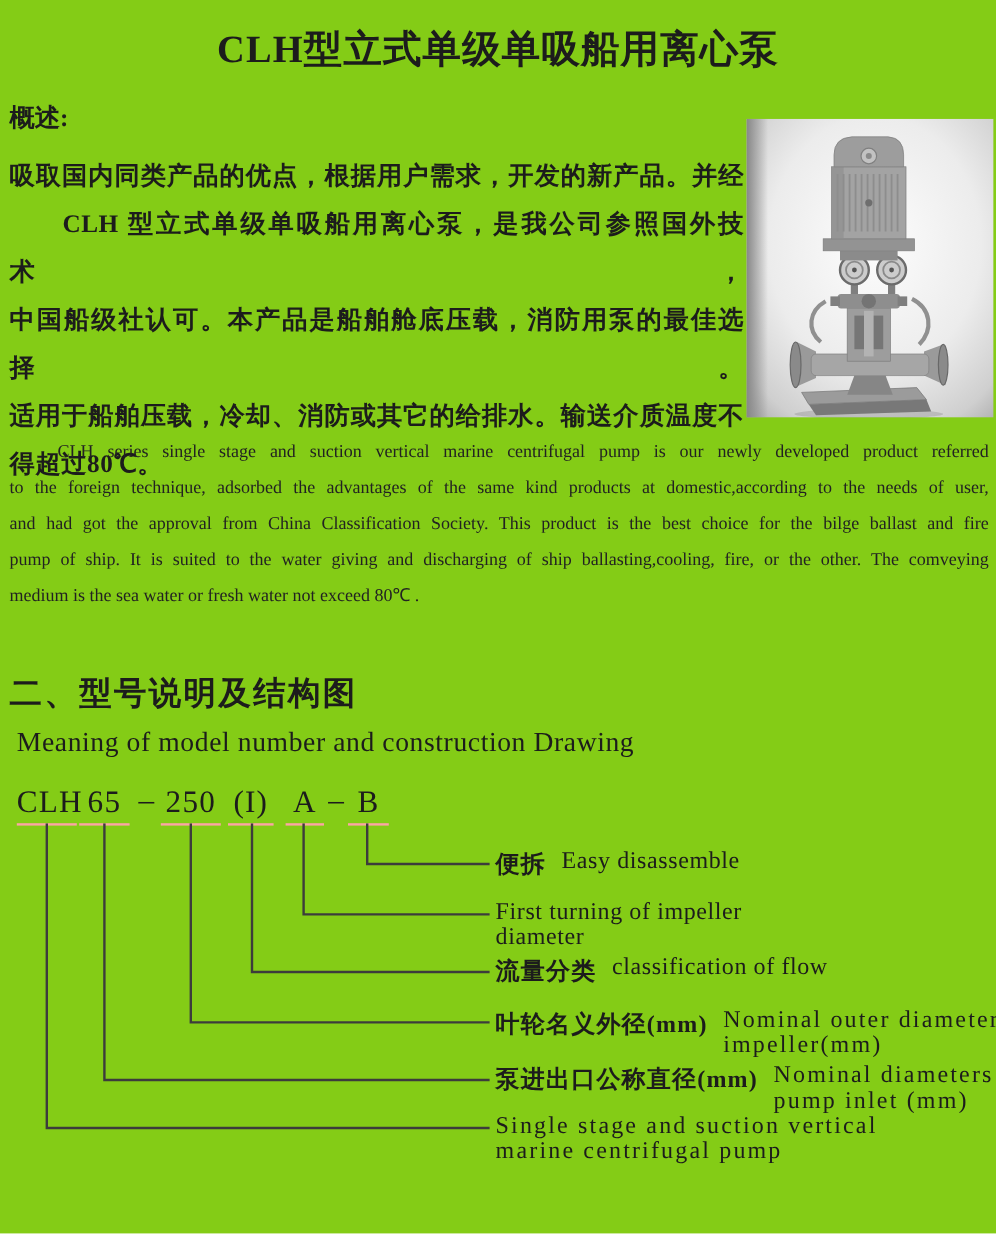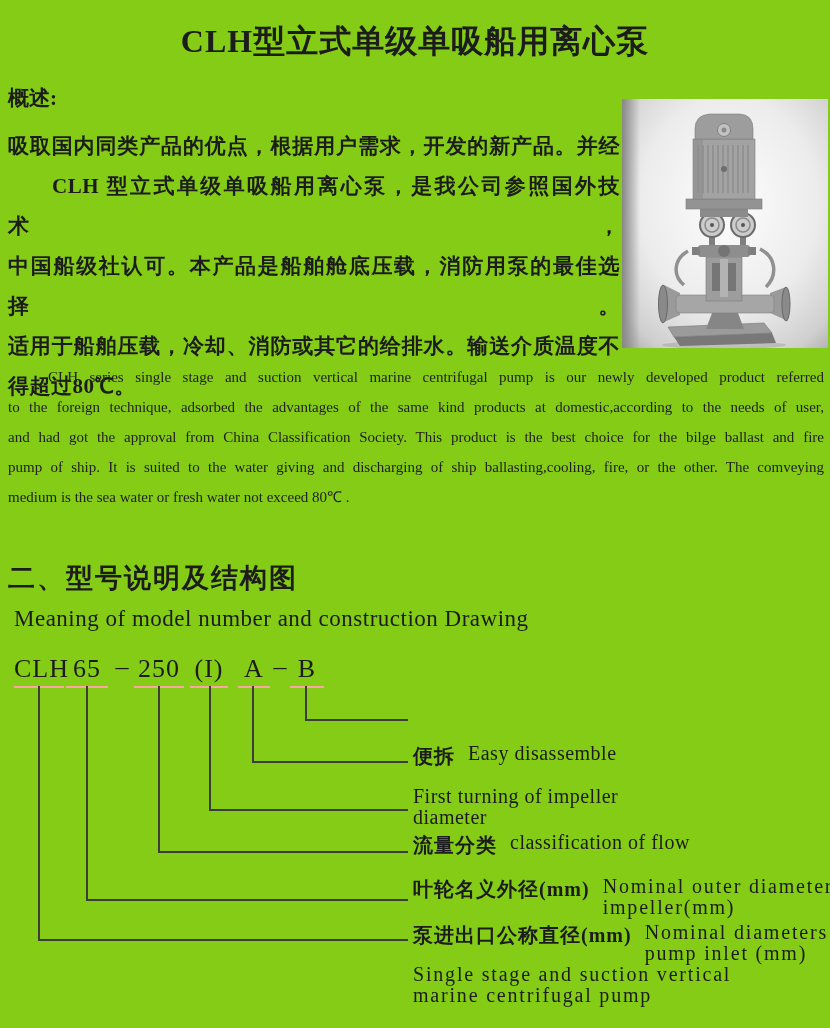--- a/index.html
+++ b/index.html
@@ -45,21 +45,21 @@
   #seg-65{left:66px;width:42px;}
   #dash1{left:110px;width:24px;}
   #seg-250{left:134px;width:50px;}
   #seg-i{left:190px;width:38px;}
   #seg-a{left:238px;width:32px;}
   #dash2{left:268px;width:24px;}
   #seg-b{left:290px;width:34px;}
   
   #connectors{left:0;top:686px;}
   
-  .dlabel{position:absolute;left:413px;display:flex;align-items:flex-start;margin-top:36px;}
+  .dlabel{position:absolute;left:413px;display:flex;align-items:flex-start;}
   .lcn{font-size:20px;font-weight:700;margin-right:13px;white-space:nowrap;letter-spacing:1px;}
   .len{display:flex;flex-direction:column;}
   .len span{font-size:20px;line-height:21px;white-space:nowrap;}
   .len span:empty{display:none;}
   .sp span{letter-spacing:1.8px;}
   .sp1 span{letter-spacing:.5px;}
   #dlabel-5{display:block;}
   #dlabel-5 .lcn{display:block;margin:0 0 2px 0;}
 </style>
 </head>

